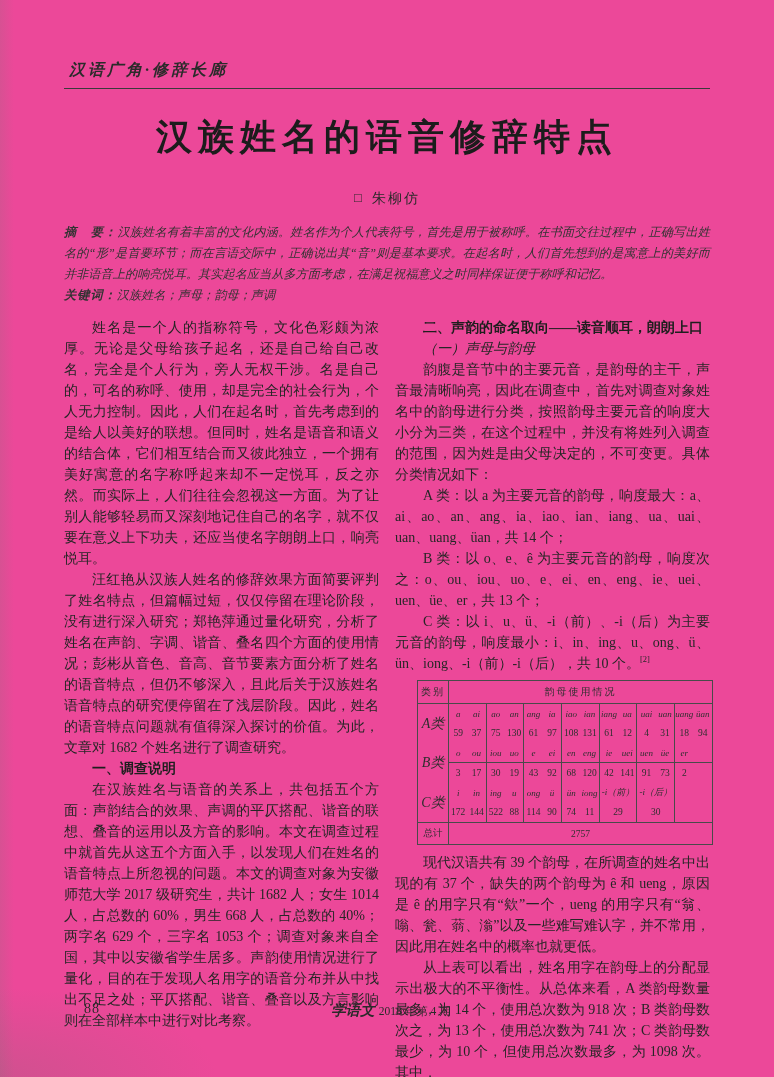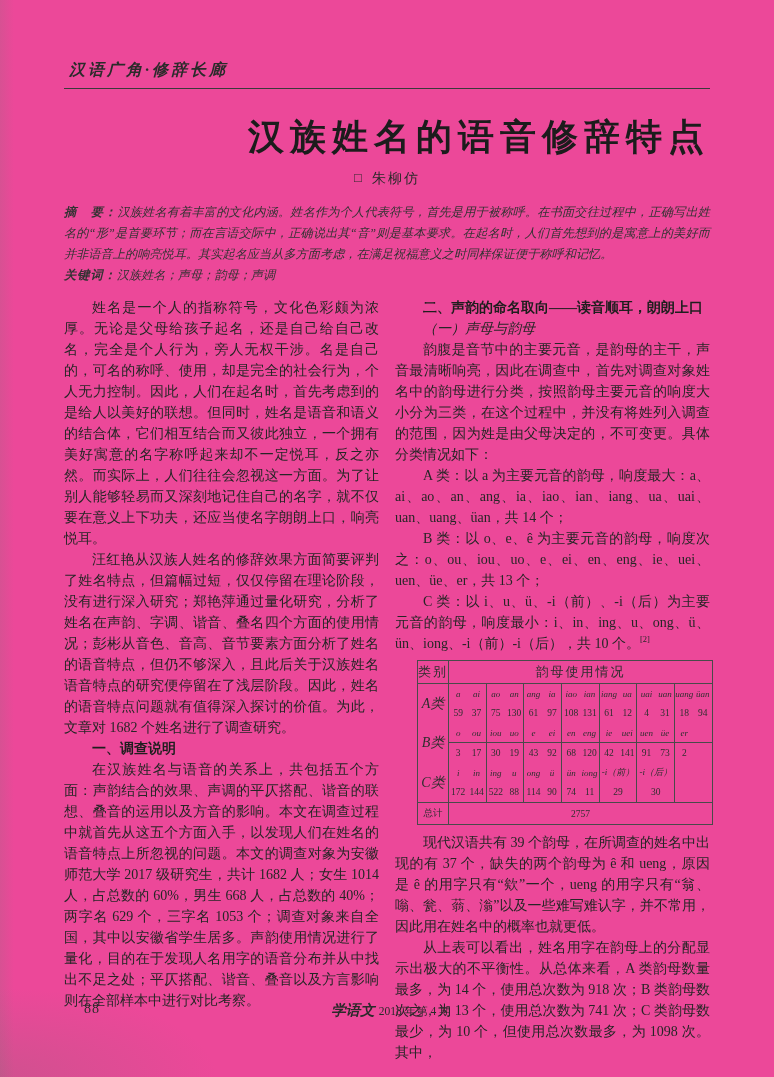--- a/index.html
+++ b/index.html
@@ -24,25 +24,25 @@
     content:"";position:absolute;left:0;bottom:0;width:220px;height:90px;
     background:radial-gradient(ellipse at 0% 100%,rgba(110,110,108,.22),rgba(110,110,108,0) 70%);
     pointer-events:none;
   }
   .col-head{
     font-size:16px;font-weight:bold;font-style:italic;
     letter-spacing:3px;color:#2b2b2b;padding-left:5px;
   }
   .head-rule{border-bottom:1.4px solid #3a3a3a;margin-top:7px;}
   .title{
-    margin:24px 0 0 0;text-align:right;
+    margin:24px 0 0 0;text-align:center;
     font-size:36px;font-weight:bold;letter-spacing:6px;color:#1c1c1c;
     font-family:"Liberation Sans","DejaVu Sans",sans-serif;
   }
-  .author{margin-top:8px;text-align:center;font-size:14px;color:#2a2a2a;letter-spacing:2px;}
+  .author{margin-top:28px;text-align:center;font-size:14px;color:#2a2a2a;letter-spacing:2px;}
   .author .box{font-size:13px;position:relative;top:-1px;margin-right:8px;}
   .abstract{
     margin-top:14px;font-size:12.2px;line-height:21px;
     font-style:italic;text-align:justify;color:#333;
   }
   .abstract p{margin:0;}
   .abstract .lab{font-weight:bold;letter-spacing:1px;}
   .columns{
     display:flex;gap:16px;margin-top:11px;
     font-size:14px;line-height:21px;text-align:justify;
@@ -54,21 +54,21 @@
   .sub-h{text-indent:2em;font-style:italic;}
   sup.ref{font-size:8.5px;line-height:0;}
   
   table.vowels{
     border-collapse:collapse;border:1px solid #4a4a4a;
     margin:6px 0 7px 22px;width:296px;table-layout:fixed;
     font-size:9px;line-height:normal;color:#2e2e2e;
   }
   table.vowels td{padding:0;text-align:center;vertical-align:middle;overflow:hidden;white-space:nowrap;}
   table.vowels td.lbl{border-right:1px solid #4a4a4a;font-size:14px;width:30px;}
-  table.vowels tr.hdr td{border-bottom:1px solid #4a4a4a;height:22px;font-size:13px;letter-spacing:2px;}
+  table.vowels tr.hdr td{border-bottom:1px solid #4a4a4a;height:22px;font-size:10px;letter-spacing:2px;}
   table.vowels tr.vrow td{height:19px;font-style:italic;}
   table.vowels tr.nrow td{height:20px;font-size:9.5px;}
   table.vowels td.gs{border-left:1px solid #4a4a4a;}
   table.vowels tr.rule td:not(.lbl){border-bottom:1px solid #4a4a4a;}
   table.vowels tr.total td{border-top:1px solid #4a4a4a;height:21px;font-size:9.5px;}
   .footer{
     position:absolute;left:64px;right:56px;bottom:56px;height:20px;
     font-size:14px;color:#2a2a2a;
   }
   .footer .pageno{position:absolute;left:20px;top:0;letter-spacing:1px;}

